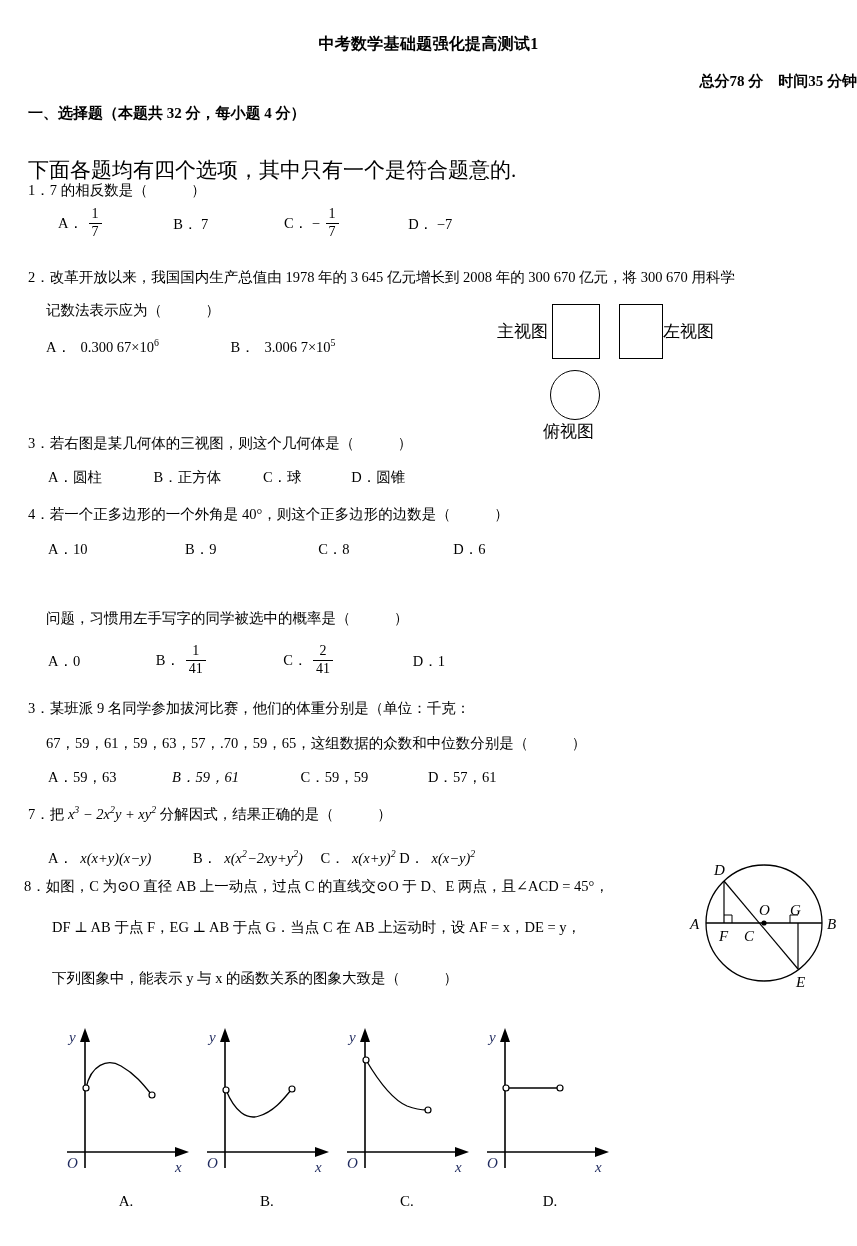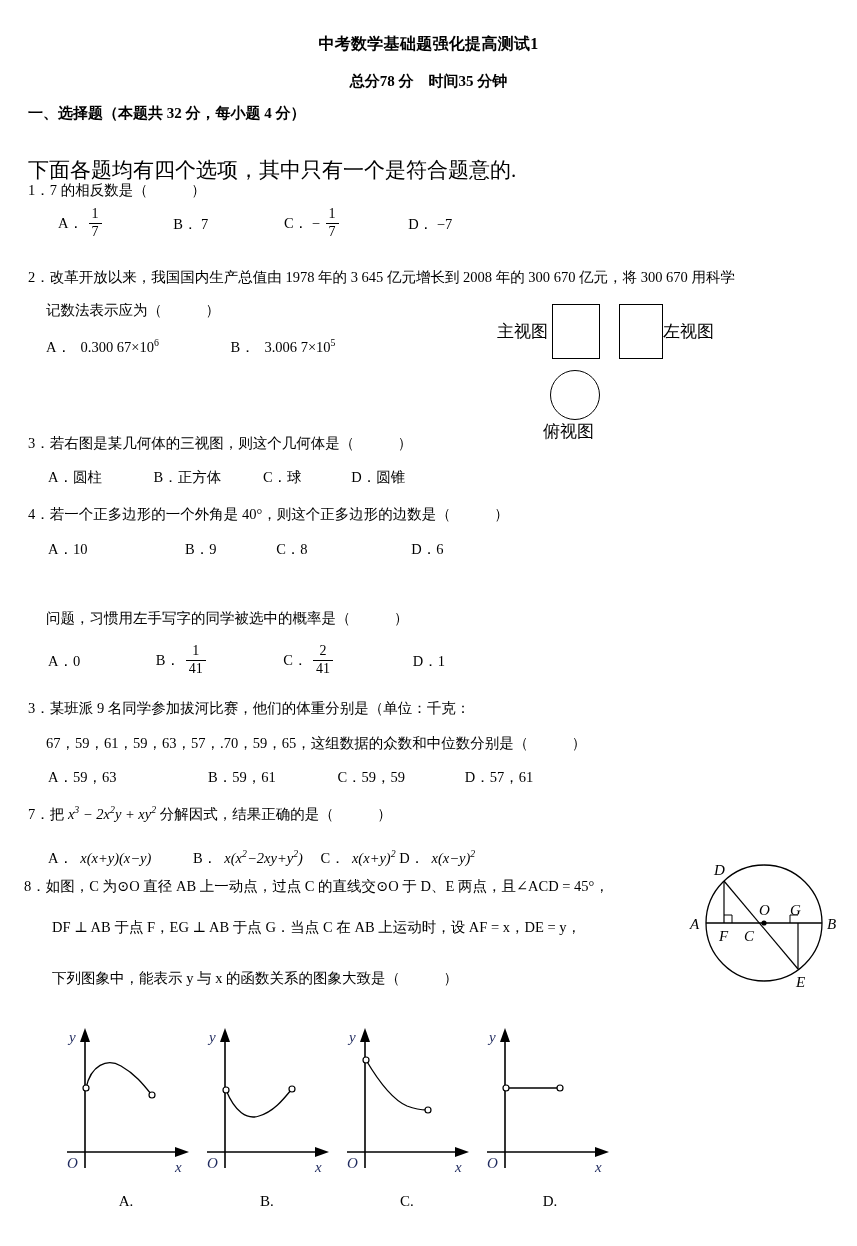--- a/index.html
+++ b/index.html
@@ -26,21 +26,21 @@
     top: 34px;
     text-align: center;
     font-size: 16px;
     font-weight: bold;
     letter-spacing: 0.3px;
   }
   .doc-subtitle {
     position: absolute;
     left: 0; right: 0;
     top: 72px;
-    text-align: center;
+    text-align: right;
     font-size: 15px;
     font-weight: bold;
   }
 
   .section-head {
     position: absolute;
     left: 28px;
     top: 104px;
     font-size: 15px;
     font-weight: bold;
@@ -224,21 +224,21 @@
   </div>
 
   <div class="q" style="left:28px; top:504px;">4．若一个正多边形的一个外角是 40°，则这个正多边形的边数是（　　　）</div>
   <div class="opt-row" style="left:48px; top:540px;">
     <span class="opt">
       <span>A．</span><span>10</span>
     </span>
     <span class="opt" style="margin-left:94px;">
       <span>B．</span><span>9</span>
     </span>
-    <span class="opt" style="margin-left:56px;">
+    <span class="opt" style="margin-left:98px;">
       <span>C．</span><span>8</span>
     </span>
     <span class="opt" style="margin-left:100px;">
       <span>D．</span><span>6</span>
     </span>
   </div>
 
   <div class="q" style="left:46px; top:608px;">问题，习惯用左手写字的同学被选中的概率是（　　　）</div>
   <div class="opt-row" style="left:48px; top:645px;">
     <span class="opt">
@@ -262,21 +262,21 @@
       <span>D．</span><span>1</span>
     </span>
   </div>
 
   <div class="q" style="left:28px; top:698px;">3．某班派 9 名同学参加拔河比赛，他们的体重分别是（单位：千克：</div>
   <div class="q" style="left:46px; top:733px;">67，59，61，59，63，57，.70，59，65，这组数据的众数和中位数分别是（　　　）</div>
   <div class="opt-row" style="left:48px; top:768px;">
     <span class="opt">
       <span>A．</span><span>59，63</span>
     </span>
-    <span class="opt" style="margin-left:88px;">
+    <span class="opt" style="margin-left:52px;font-style:italic;">
       <span>B．</span><span>59，61</span>
     </span>
     <span class="opt" style="margin-left:58px;">
       <span>C．</span><span>59，59</span>
     </span>
     <span class="opt" style="margin-left:56px;">
       <span>D．</span><span>57，61</span>
     </span>
   </div>
 

